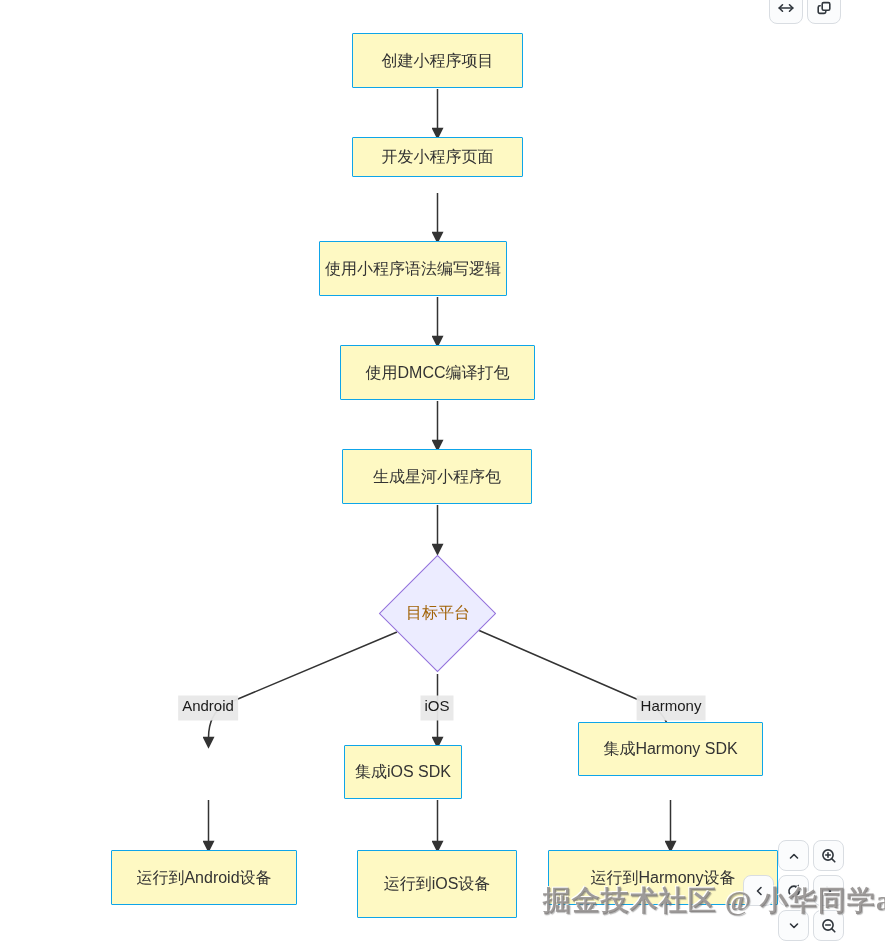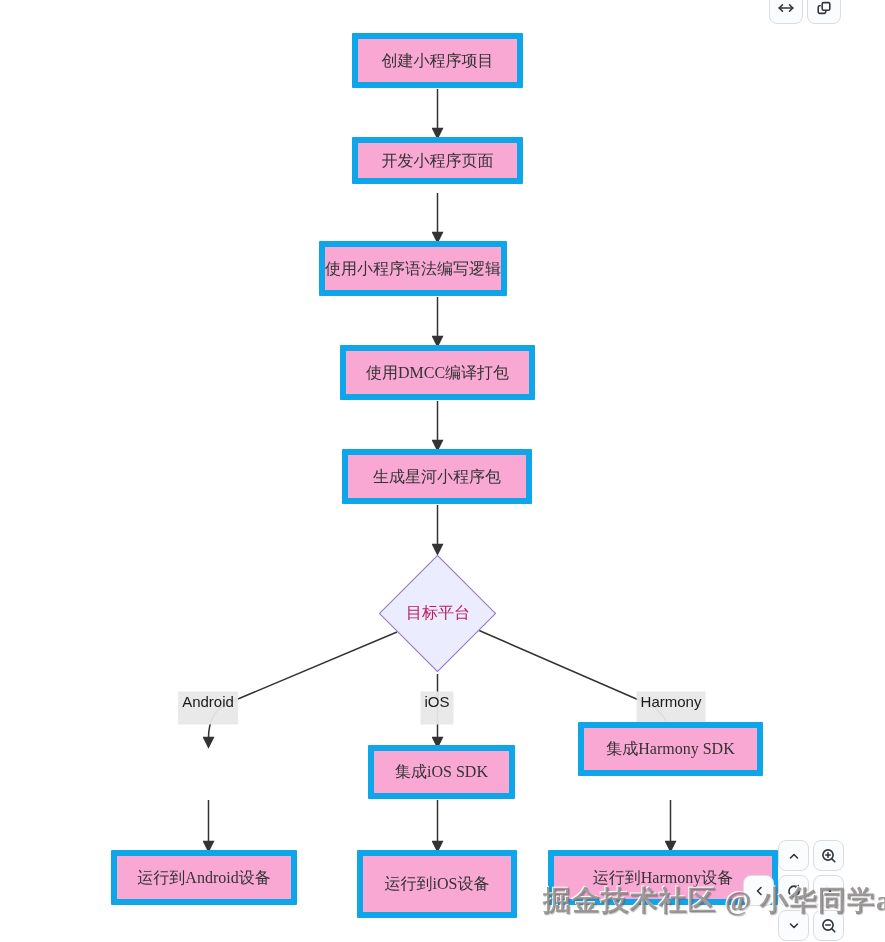--- a/index.html
+++ b/index.html
@@ -6,57 +6,56 @@
   html, body { width: 885px; height: 942px; background: #ffffff; overflow: hidden; }
   body { font-family: "Liberation Sans", "DejaVu Sans", sans-serif; }
 
   .canvas { position: relative; width: 885px; height: 942px; background: #fff; }
 
   svg.edges { position: absolute; left: 0; top: 0; pointer-events: none; }
   svg.edges path.edge { stroke: #333333; stroke-width: 1.5; fill: none; }
 
   .node {
     position: absolute;
-    background: #f9a8d4;
-    border: 6px solid #0ea5e9;
+    background: #fef9c3;
+    border: 1px solid #0ea5e9;
     border-radius: 1px;
     display: flex;
     align-items: center;
     justify-content: center;
     color: #333333;
     font-size: 16px;
     text-align: center;
     line-height: 1.2;
-    font-family: Liberation Serif, serif;
   }
 
   .diamond {
     position: absolute;
     left: 396px; top: 572px;
     width: 83px; height: 83px;
     background: #ECECFF;
     border: 1px solid #9370DB;
     transform: rotate(45deg);
   }
   .diamond-text {
     position: absolute;
     left: 438px; top: 613px;
     transform: translate(-50%, -50%);
-    color: #be185d;
+    color: #a16207;
     font-size: 16px;
     white-space: nowrap;
   }
 
   .edge-label {
     position: absolute;
     transform: translate(-50%, -50%);
     background: rgba(232, 232, 232, 0.95);
     color: #1a1a1a;
     font-size: 15px;
-    padding: 1px 4px 14px 4px;
+    padding: 1px 4px 6px 4px;
     white-space: nowrap;
     line-height: 1.2;
   }
 
   .watermark {
     position: absolute;
     left: 543px; top: 882px;
     font-family: "Liberation Serif", "DejaVu Serif", serif;
     font-weight: 700;
     font-size: 28px;
@@ -116,41 +115,41 @@
     <path class="edge" d="M437.5 674 L437.5 738" marker-end="url(#arrowhead)"></path>
     <path class="edge" d="M478 630 L648 704 C660 710 669.5 721 669.5 738" marker-end="url(#arrowhead)"></path>
     <path class="edge" d="M208.5 800 L208.5 842" marker-end="url(#arrowhead)"></path>
     <path class="edge" d="M437.5 800 L437.5 842" marker-end="url(#arrowhead)"></path>
     <path class="edge" d="M670.5 800 L670.5 842" marker-end="url(#arrowhead)"></path>
   </svg>
 
   <div class="node" style="left:352px;top:33px;width:171px;height:55px">
       <span>创建小程序项目</span>
     </div>
-  <div class="node" style="left:352px;top:137px;width:171px;height:47px">
+  <div class="node" style="left:352px;top:137px;width:171px;height:40px">
       <span>开发小程序页面</span>
     </div>
   <div class="node" style="left:319px;top:241px;width:188px;height:55px">
       <span>使用小程序语法编写逻辑</span>
     </div>
   <div class="node" style="left:342px;top:449px;width:190px;height:55px">
       <span>生成星河小程序包</span>
     </div>
   <div class="node" style="left:340px;top:345px;width:195px;height:55px">
       <span>使用DMCC编译打包</span>
     </div>
 
   <div class="diamond"></div>
   <div class="diamond-text">目标平台</div>
 
   <div class="edge-label" style="left:208px;top:708px">Android</div>
   <div class="edge-label" style="left:437px;top:708px">iOS</div>
   <div class="edge-label" style="left:671px;top:708px">Harmony</div>
 
-  <div class="node" style="left:368px;top:745px;width:147px;height:54px">
+  <div class="node" style="left:344px;top:745px;width:118px;height:54px">
       <span>集成iOS SDK</span>
     </div>
   <div class="node" style="left:578px;top:722px;width:185px;height:54px">
       <span>集成Harmony SDK</span>
     </div>
 
   <div class="node" style="left:111px;top:850px;width:186px;height:55px">
       <span>运行到Android设备</span>
     </div>
   <div class="node" style="left:357px;top:850px;width:160px;height:68px">

